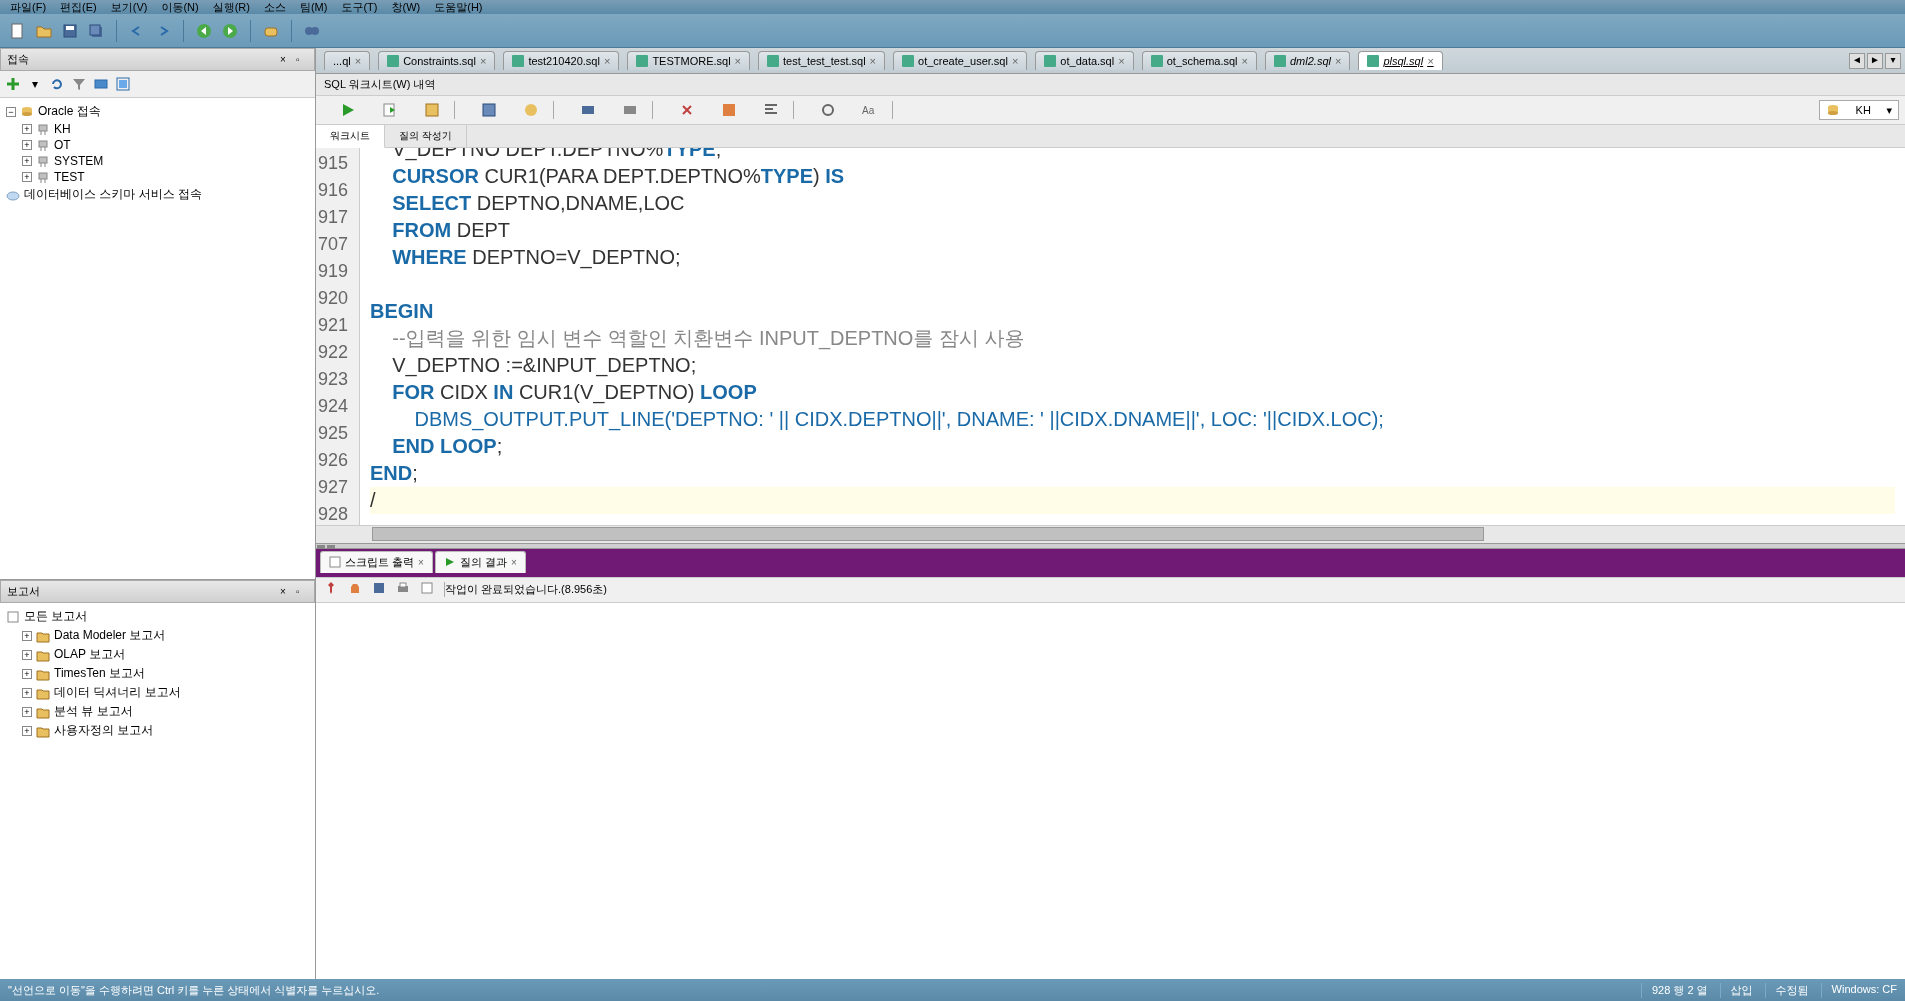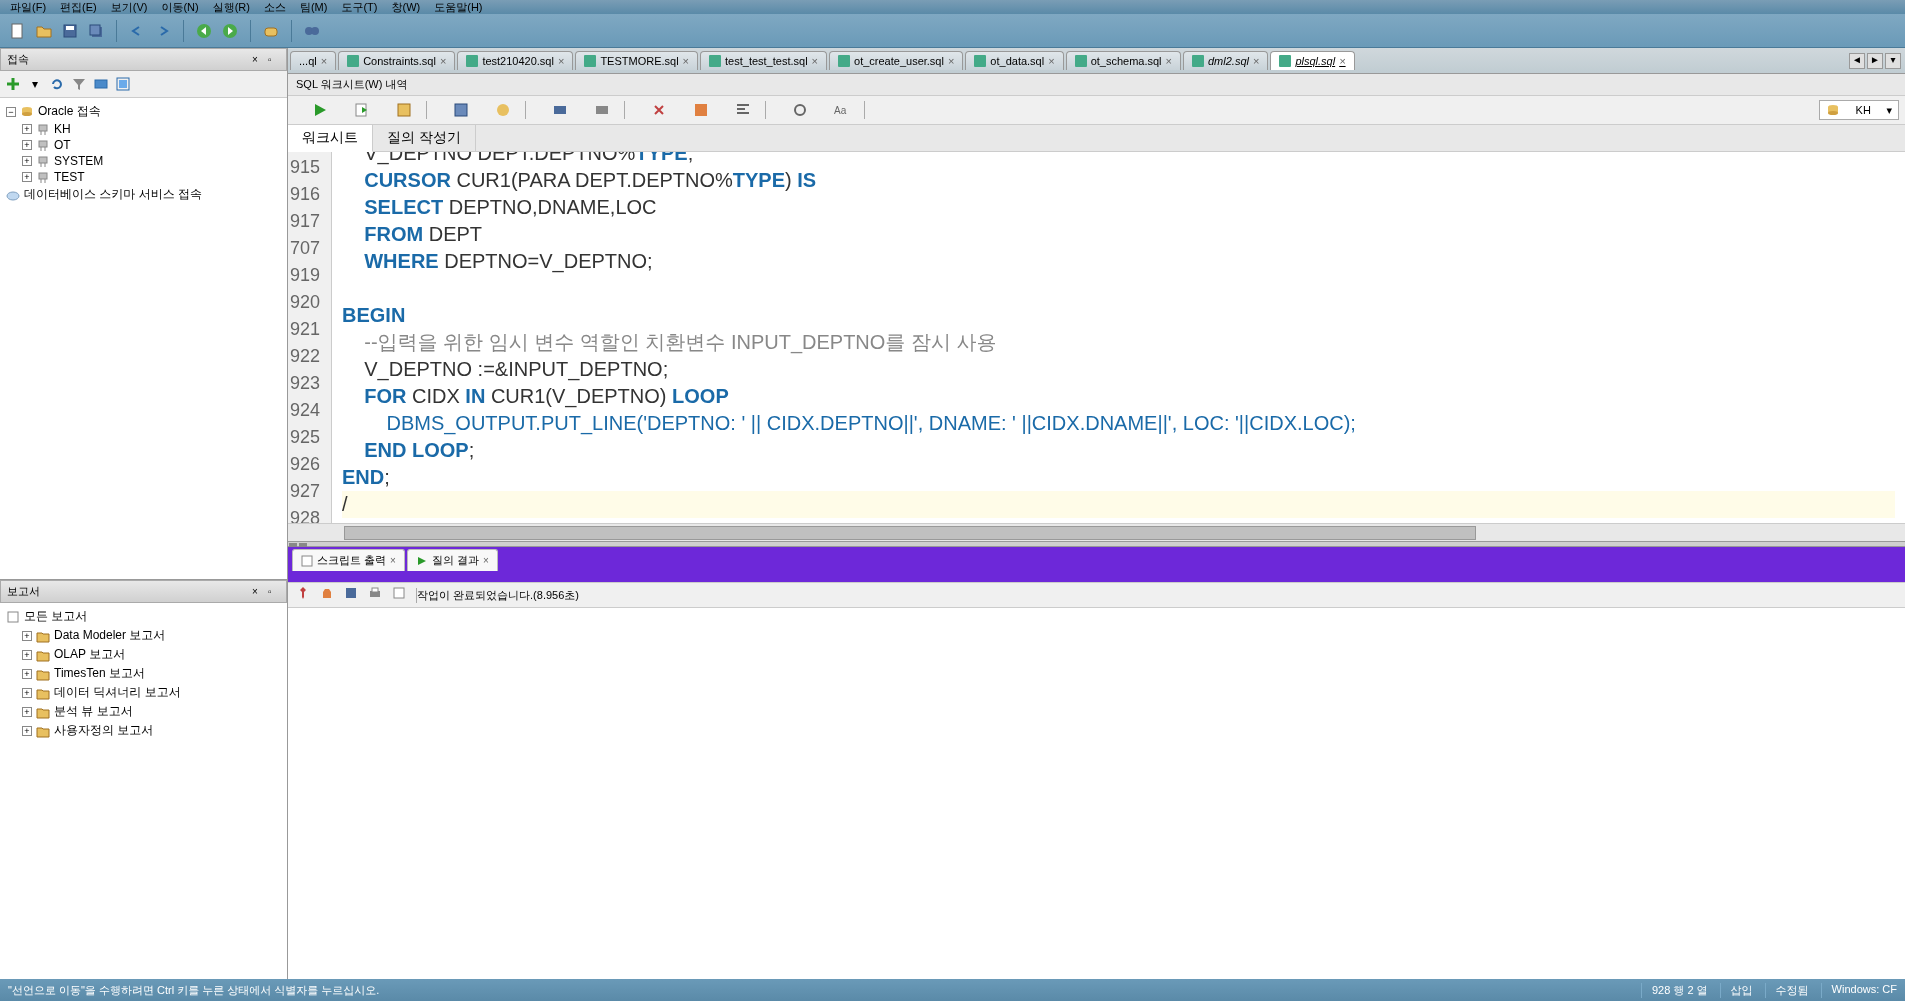--- a/index.html
+++ b/index.html
@@ -7,77 +7,77 @@
 
 .menubar { background: linear-gradient(#7a9db5, #5a8aa8); height: 14px; display: flex; gap: 14px; padding: 0 10px; color: #000; font-size: 11px; align-items: center; }
 .menubar span { cursor: default; }
 
 .toolbar-main { background: linear-gradient(#7fa8c2, #6a9ab8); height: 34px; display: flex; align-items: center; gap: 6px; padding: 0 8px; border-bottom: 1px solid #4a7a98; }
 .toolbar-main .sep { width: 1px; height: 22px; background: #4a7a98; margin: 0 4px; }
 .tb-icon { width: 20px; height: 20px; display: flex; align-items: center; justify-content: center; cursor: pointer; }
 
 .main-layout { display: flex; height: calc(100% - 14px - 34px - 22px); }
 
-.left-col { width: 288px; display: flex; flex-direction: column; border-right: 1px solid #999; background: #f5f5f5; }
+.left-col { width: 316px; display: flex; flex-direction: column; border-right: 1px solid #999; background: #f5f5f5; }
 
 .panel-title { background: linear-gradient(#e8e8e8, #d0d0d0); border: 1px solid #aaa; padding: 3px 6px; font-size: 11px; display: flex; align-items: center; justify-content: space-between; }
 .panel-title .controls { display: flex; gap: 4px; }
 .panel-title .controls span { width: 12px; height: 12px; font-size: 10px; cursor: pointer; }
 
 .panel-toolbar { background: #f0f0f0; border-bottom: 1px solid #ccc; padding: 4px; display: flex; gap: 4px; align-items: center; }
 .pt-icon { width: 18px; height: 18px; cursor: pointer; display: flex; align-items: center; justify-content: center; }
 
 .tree { background: #fff; flex: 1; padding: 4px; overflow: auto; font-size: 12px; }
 .tree-node { display: flex; align-items: center; gap: 4px; padding: 1px 0; cursor: default; }
 .tree-node.indent0 { padding-left: 2px; }
 .tree-node.indent1 { padding-left: 18px; }
 .expander { width: 10px; height: 10px; border: 1px solid #888; font-size: 9px; text-align: center; line-height: 8px; background: #fff; }
 
 .conn-panel { flex: 2; display: flex; flex-direction: column; border-bottom: 1px solid #999; }
 .report-panel { flex: 1.5; display: flex; flex-direction: column; }
 
 .right-col { flex: 1; display: flex; flex-direction: column; background: #fff; }
 
 .editor-tabs { background: linear-gradient(#d0d8dc, #c0ccd2); height: 26px; display: flex; align-items: center; border-bottom: 1px solid #999; position: relative; }
-.ed-tab { background: linear-gradient(#e0e6ea, #c8d2d8); border: 1px solid #999; border-bottom: none; border-radius: 4px 4px 0 0; padding: 3px 8px; margin-left: 2px; display: flex; align-items: center; gap: 4px; font-size: 11px; cursor: pointer; }
+.ed-tab { background: linear-gradient(#e0e6ea, #c8d2d8); border: 1px solid #999; border-bottom: none; border-radius: 4px 4px 0 0; padding: 3px 8px; margin-left: 8px; display: flex; align-items: center; gap: 4px; font-size: 11px; cursor: pointer; }
 .ed-tab.active { background: #fff; font-style: italic; text-decoration: underline; }
 .ed-tab .close-x { font-size: 11px; color: #666; cursor: pointer; }
 .file-icon { width: 12px; height: 12px; background: #4a8; border-radius: 1px; }
 .tab-nav { position: absolute; right: 4px; display: flex; gap: 2px; }
 .tab-nav span { width: 16px; height: 16px; border: 1px solid #999; background: #e0e0e0; font-size: 10px; text-align: center; cursor: pointer; }
 
 .breadcrumb { background: #e8e8e8; border-bottom: 1px solid #ccc; padding: 3px 8px; font-size: 11px; }
 
 .sql-toolbar { background: #f0f0f0; border-bottom: 1px solid #ccc; padding: 4px 8px; display: flex; align-items: center; gap: 6px; position: relative; }
 .sql-toolbar .sep { width: 1px; height: 18px; background: #aaa; margin: 0 4px; }
 .sql-tb-icon { width: 20px; height: 20px; cursor: pointer; display: flex; align-items: center; justify-content: flex-start; margin-left: 16px; }
 .conn-selector { position: absolute; right: 6px; display: flex; align-items: center; gap: 4px; border: 1px solid #aaa; background: #fff; padding: 2px 6px; font-size: 11px; width: 80px; justify-content: space-between; }
 
-.ws-tabs { background: #e8e8e8; border-bottom: 1px solid #ccc; display: flex; font-size: 14px; }
+.ws-tabs { background: #e8e8e8; border-bottom: 1px solid #ccc; display: flex; font-size: 10px; }
 .ws-tab { padding: 4px 14px; border-right: 1px solid #ccc; cursor: pointer; }
 .ws-tab.active { background: #fff; border-bottom: 1px solid #fff; margin-bottom: -1px; }
 
 .editor-area { flex: 1; display: flex; background: #fff; overflow: hidden; }
 .gutter { background: #f0f0f0; border-right: 1px solid #ccc; width: 44px; text-align: left; padding: 2px 6px 2px 2px; font-family: Consolas, monospace; font-size: 18px; color: #666; }
 .code { flex: 1; font-family: Consolas, monospace; font-size: 20px; padding: 2px 10px; white-space: pre; overflow: hidden; position: relative; }
 .code-line { line-height: 27px; height: 27px; }
 .gutter-line { line-height: 27px; height: 27px; }
 .current-line { background: #fffce8; }
 .kw { color: #1a6aa8; font-weight: bold; }
 .comment { color: #888; }
 .ident { color: #1a6aa8; }
 .txt { color: #333; }
 
 .hscroll { height: 18px; background: #e8e8e8; border-top: 1px solid #ccc; display: flex; align-items: center; }
 .hscroll .thumb { width: 70%; height: 14px; background: #c0c0c0; border: 1px solid #999; margin-left: 56px; }
 
 .splitter { height: 6px; background: #d0d0d0; border-top: 1px solid #999; border-bottom: 1px solid #999; display: flex; }
 .splitter span { width: 8px; height: 4px; background: #888; margin: 1px; }
 
-.output-tabs { background: #6d28d9; border-bottom: 1px solid #ccc; display: flex; font-size: 11px; padding: 2px 4px 11px 4px; }
+.output-tabs { background: #701a75; border-bottom: 1px solid #ccc; display: flex; font-size: 11px; padding: 2px 4px 4px 4px; }
 .out-tab { background: #f8f8f8; border: 1px solid #bbb; border-bottom: none; border-radius: 3px 3px 0 0; padding: 3px 8px; margin-right: 2px; display: flex; align-items: center; gap: 4px; cursor: pointer; }
 .out-tab .close-x { font-size: 10px; color: #666; }
 
 .output-toolbar { background: #f0f0f0; border-bottom: 1px solid #ccc; padding: 3px 8px; display: flex; align-items: center; gap: 6px; font-size: 11px; }
 .out-tb-icon { width: 18px; height: 18px; cursor: pointer; }
 
 .output-body { flex: 1; background: #fff; }
 
 .statusbar { background: linear-gradient(#6a9ab8, #5a8aa8); height: 22px; display: flex; align-items: center; color: #fff; font-size: 11px; padding: 0 8px; }
 .statusbar .left { flex: 1; }

